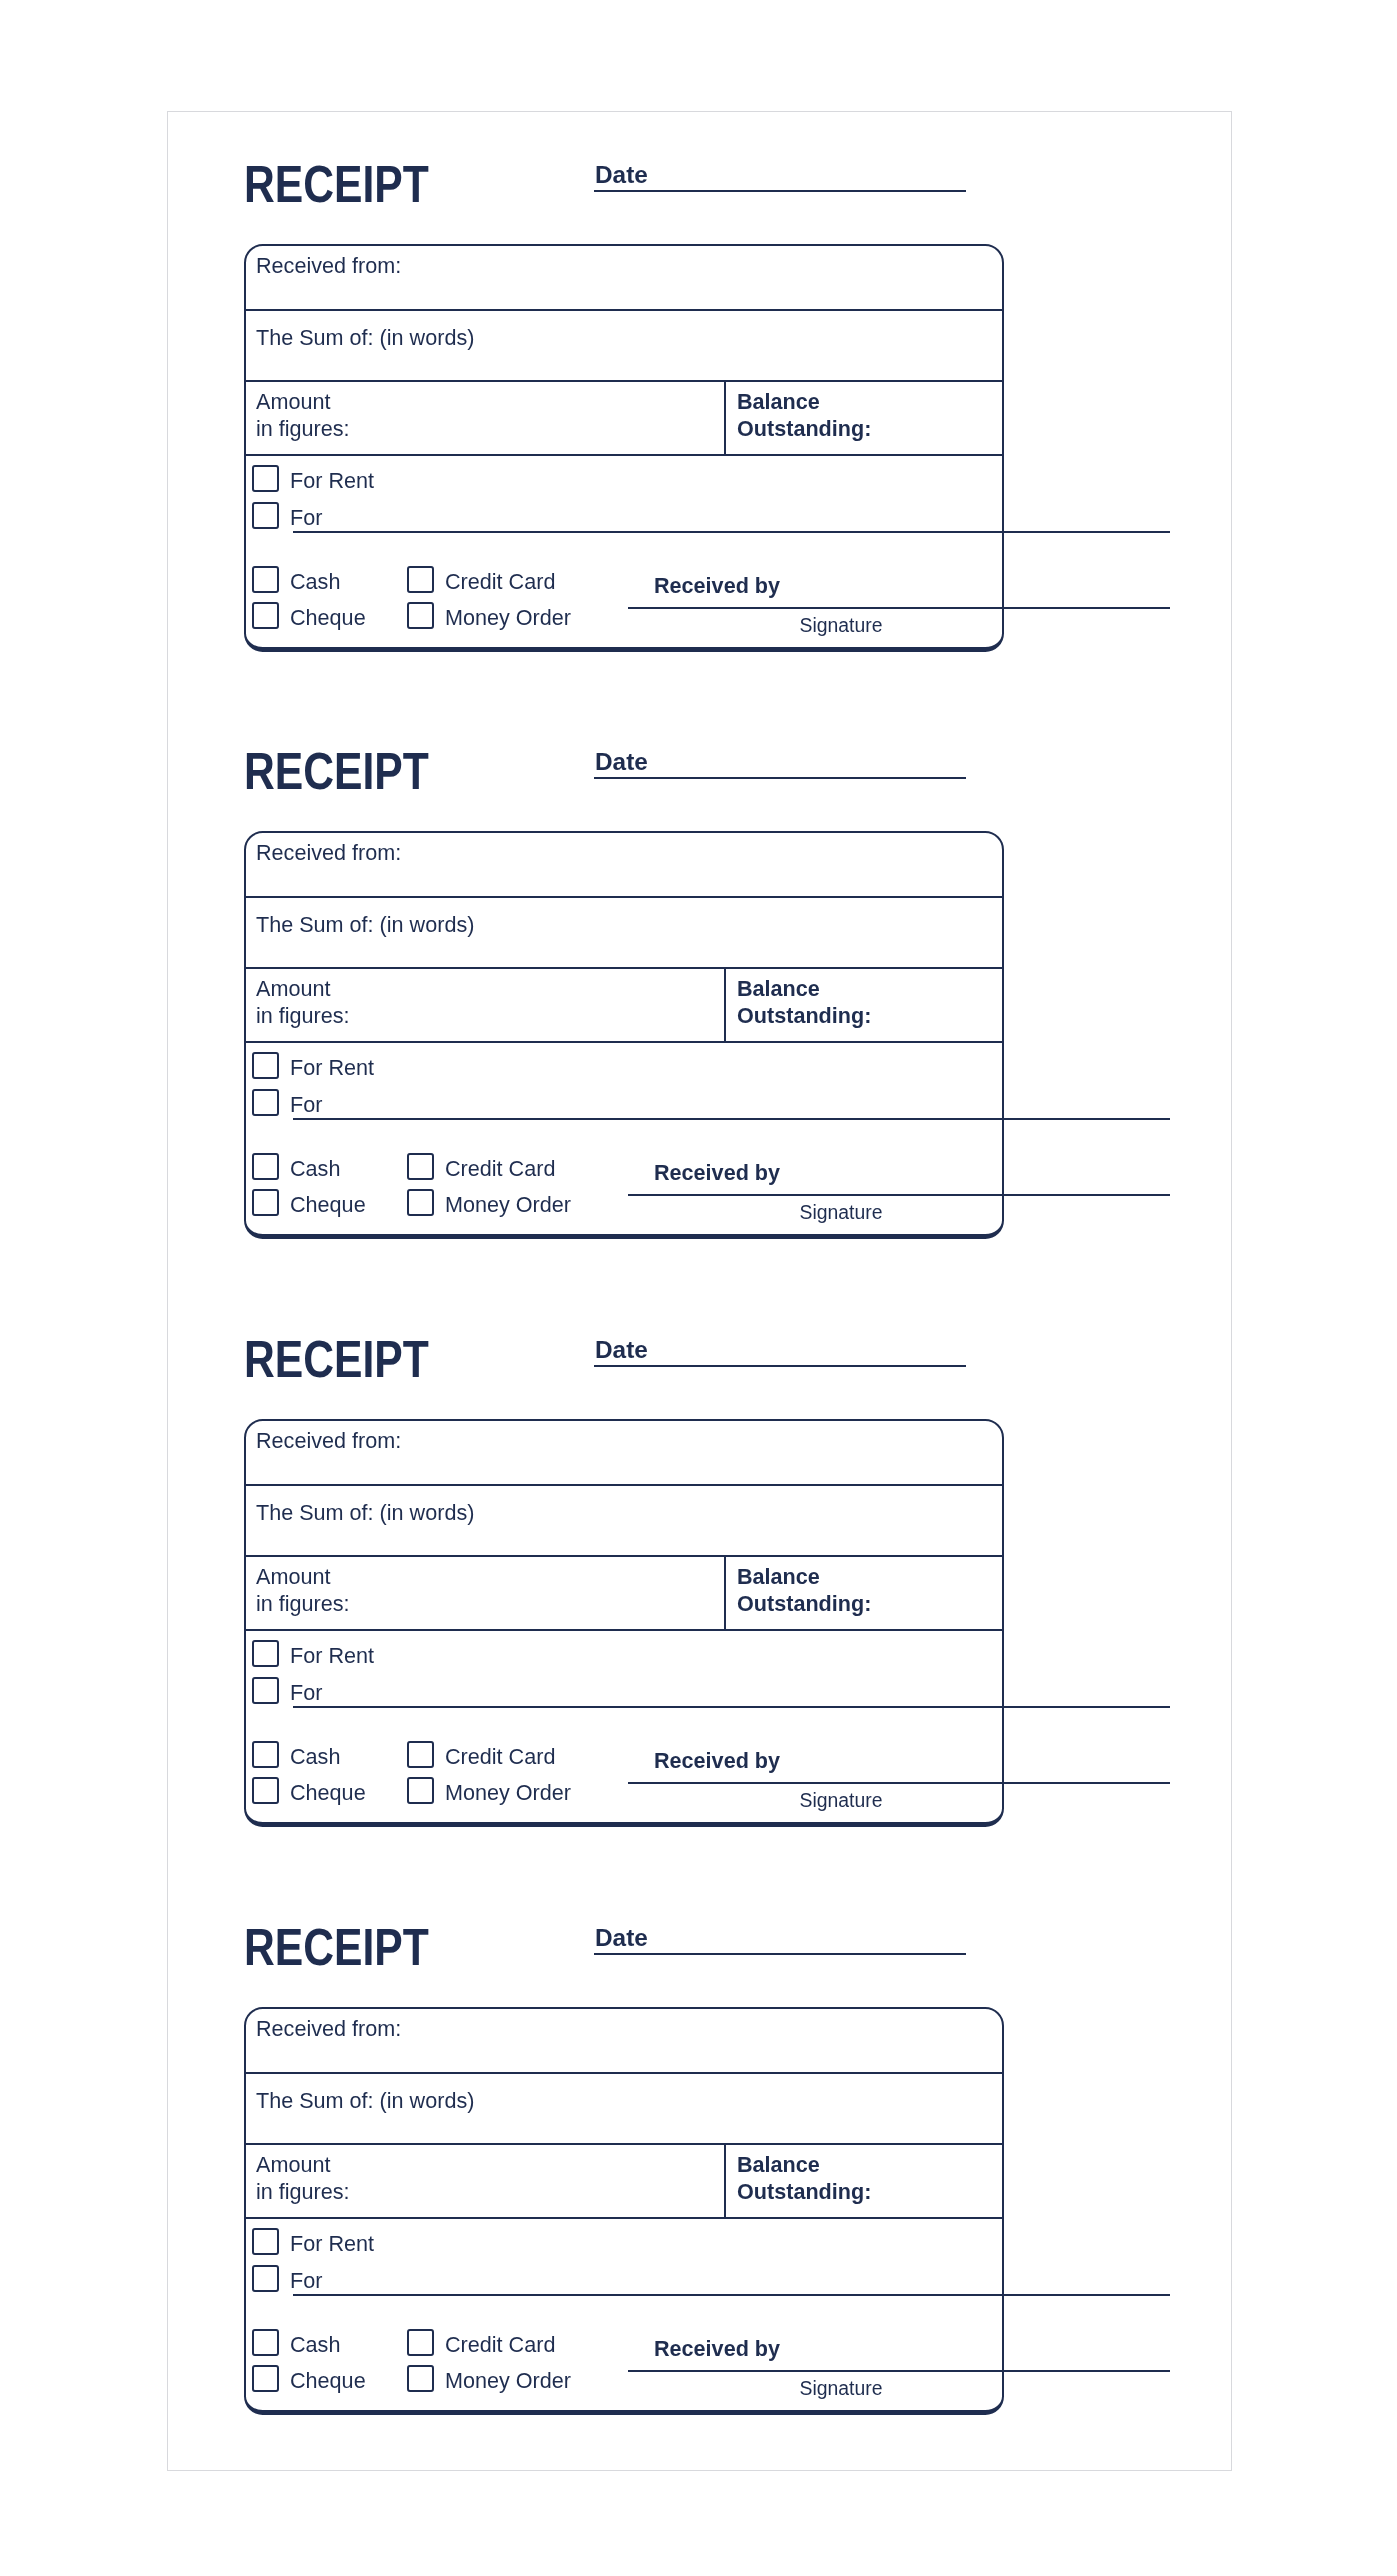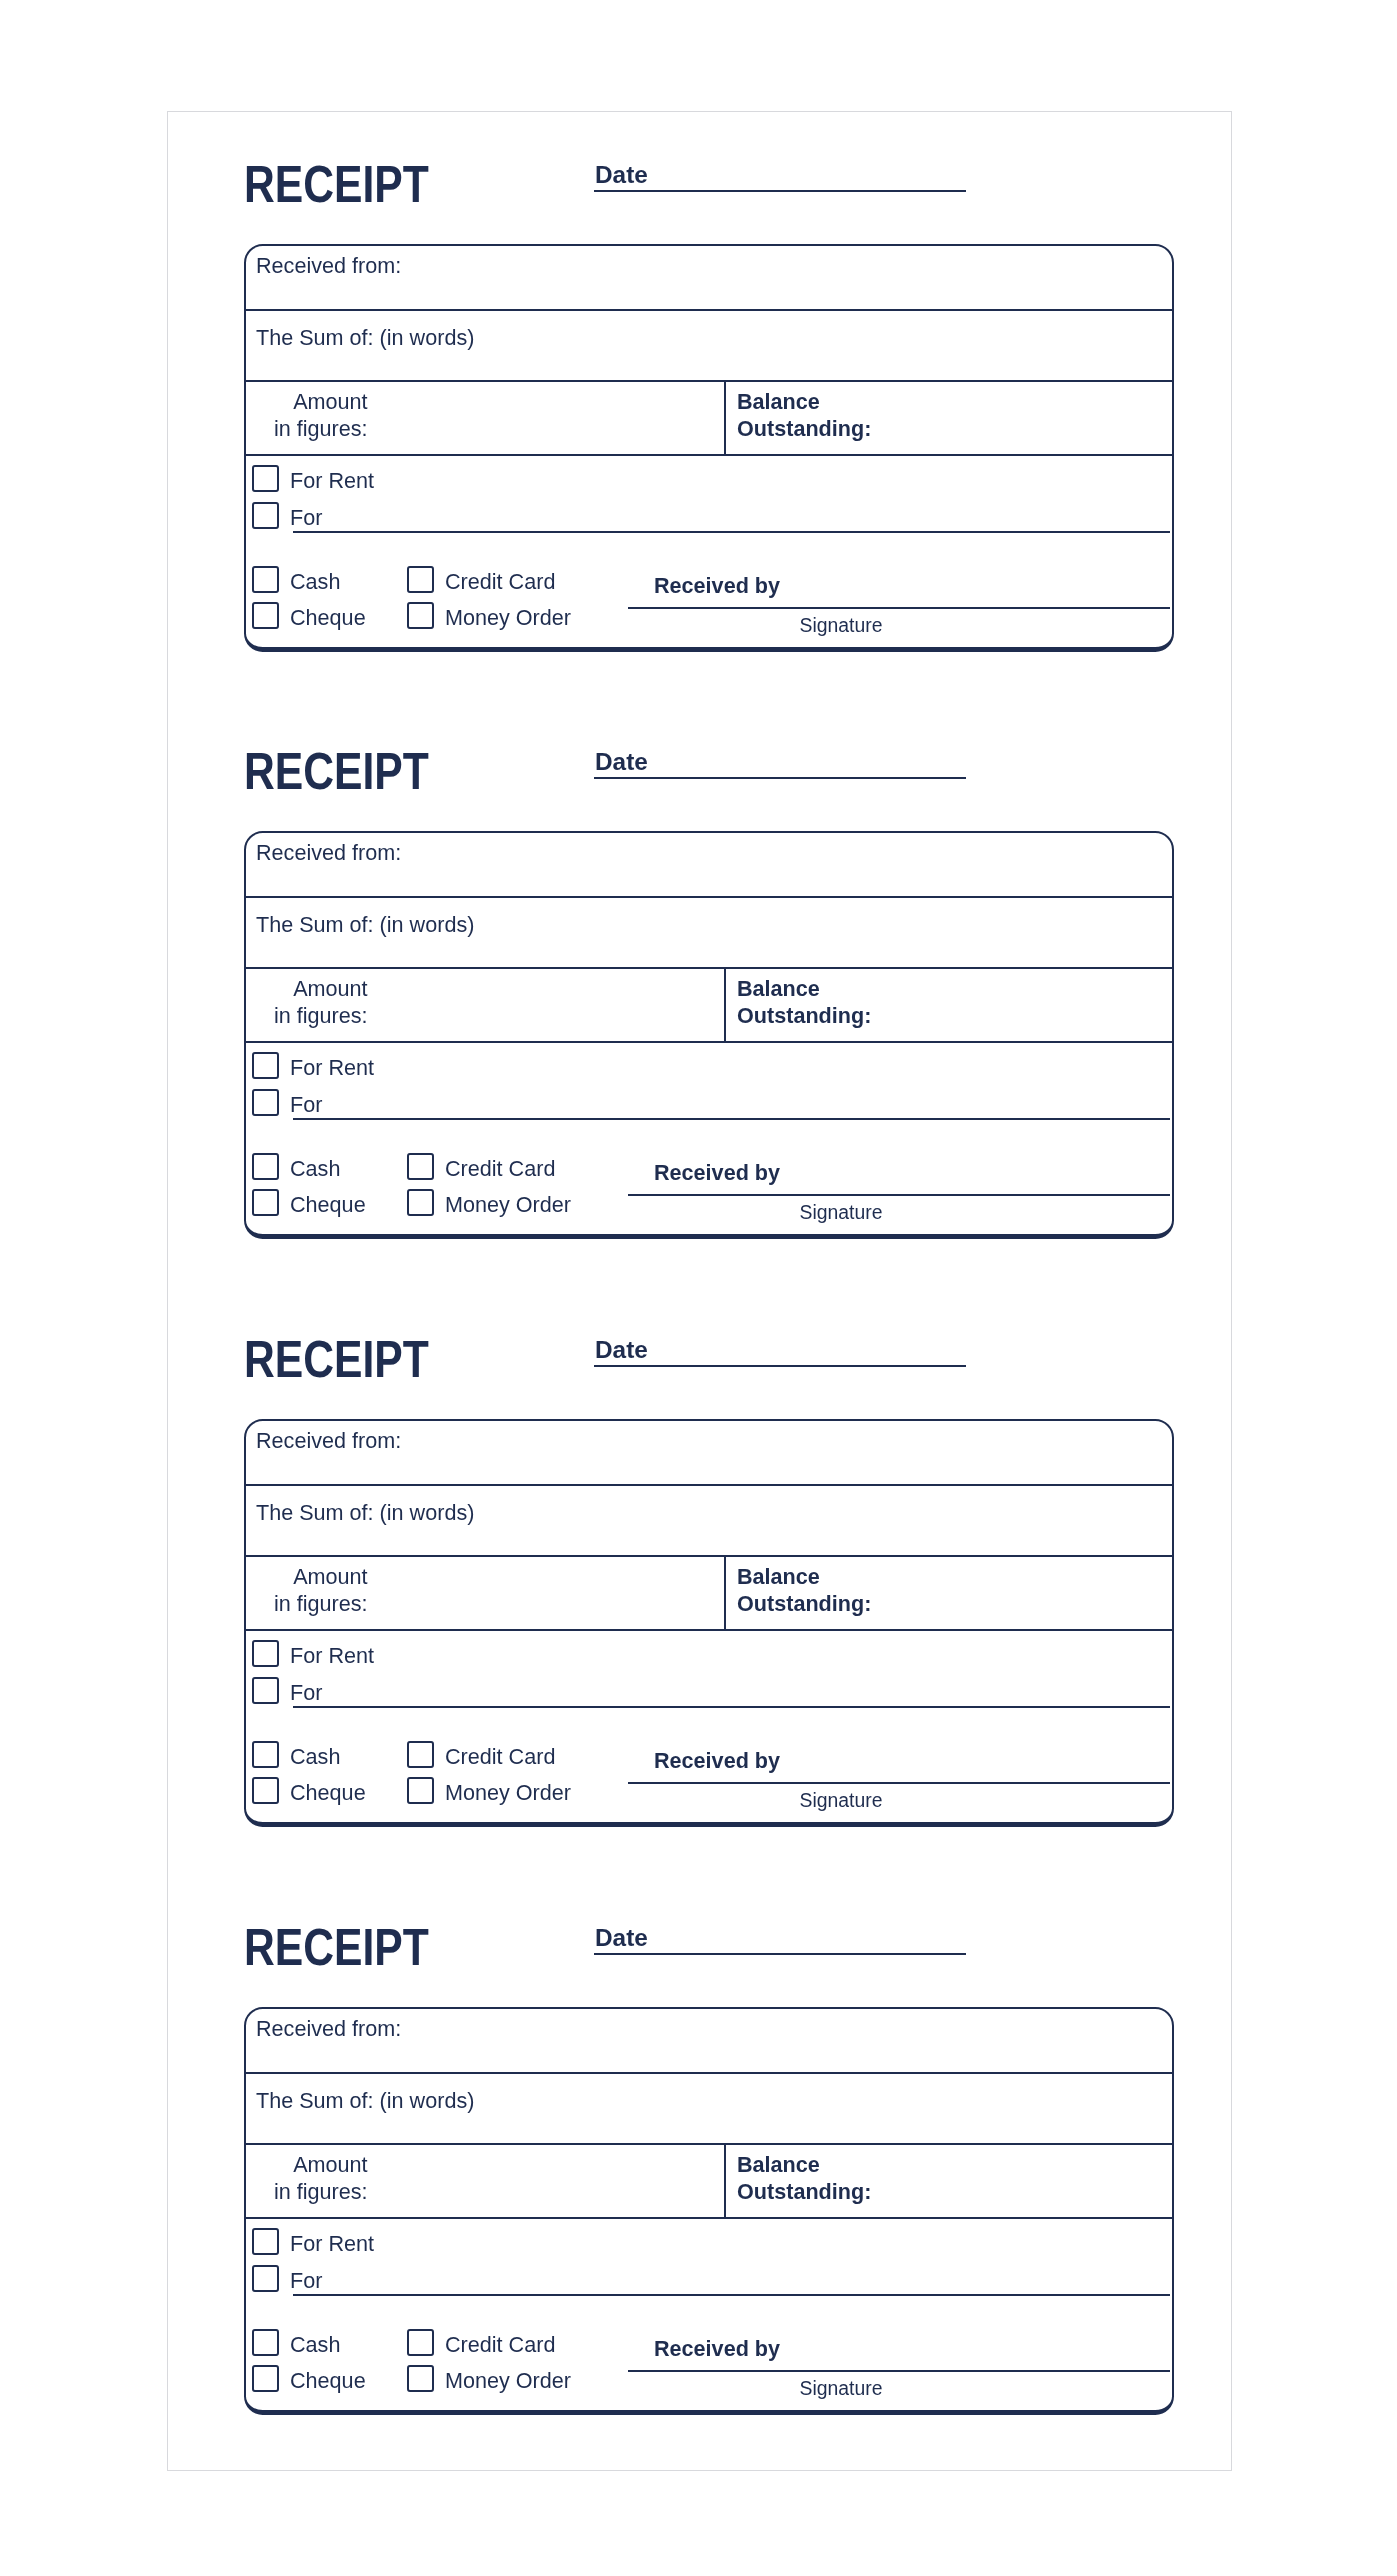--- a/index.html
+++ b/index.html
@@ -34,33 +34,33 @@
   .date-label{
     position:absolute;left:351px;top:-1.4px;
     font-size:24.4px;font-weight:700;line-height:1;
   }
   .date-line{
     position:absolute;left:350px;top:26px;
     width:372px;height:2.2px;background:var(--ink);
   }
   .box{
     position:absolute;left:0;top:80px;
-    width:930px;height:408px;
+    width:760px;height:408px;
     border:2.2px solid var(--ink);
     border-bottom-width:5px;
     border-radius:18.7px;
     background:#ffffff;
   }
   .hline{position:absolute;left:0;right:0;height:2.2px;background:var(--ink);}
   .h1{top:63px;} .h2{top:134px;} .h3{top:208px;}
   .vline{position:absolute;left:478px;top:134px;width:2.2px;height:74px;background:var(--ink);}
   .lbl{position:absolute;font-size:21.6px;line-height:26px;white-space:pre-line;}
   .lbl-received-from{left:10px;top:7.2px;}
   .lbl-sum{left:10px;top:79px;}
-  .lbl-amount{left:28px;top:142px;line-height:27px;text-align:right;}
+  .lbl-amount{left:10px;top:142px;line-height:27px;}
   .lbl-balance{left:491px;top:142px;line-height:27px;font-weight:bold;}
   .cb{
     position:absolute;width:27px;height:27px;
     border:2.2px solid var(--ink);border-radius:2.9px;background:#fff;
   }
   .cb-c1{left:5.7px;} .cb-c2{left:161px;}
   .cb-lbl{position:absolute;font-size:21.6px;line-height:26px;white-space:nowrap;}
   .fill-line{position:absolute;height:2.2px;background:var(--ink);}
   .for-line{left:47px;top:285px;width:877px;}
   .rcv-label{left:408px;top:327px;font-weight:bold;}

